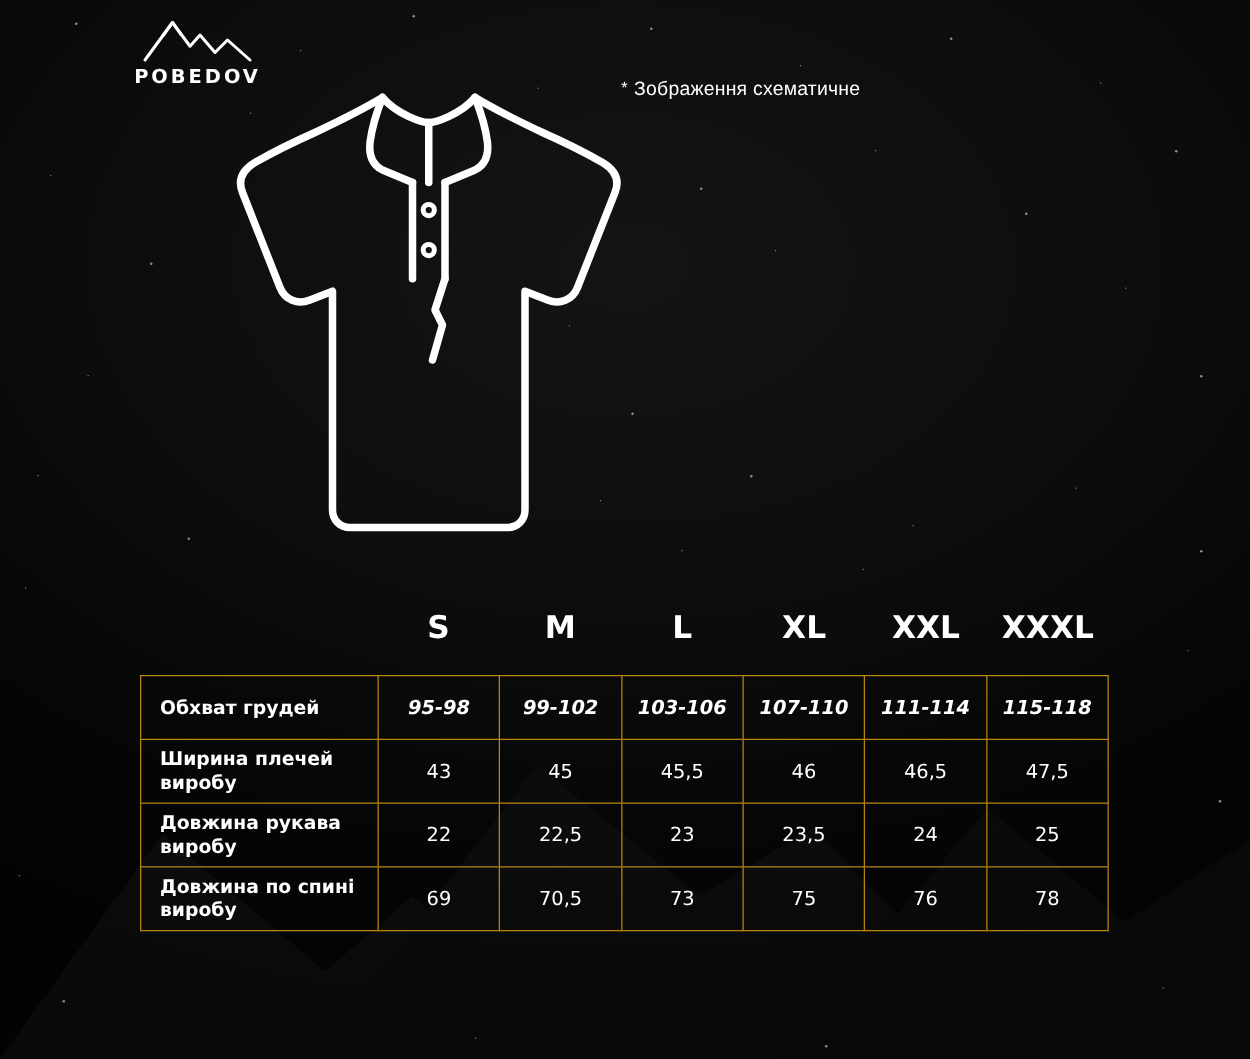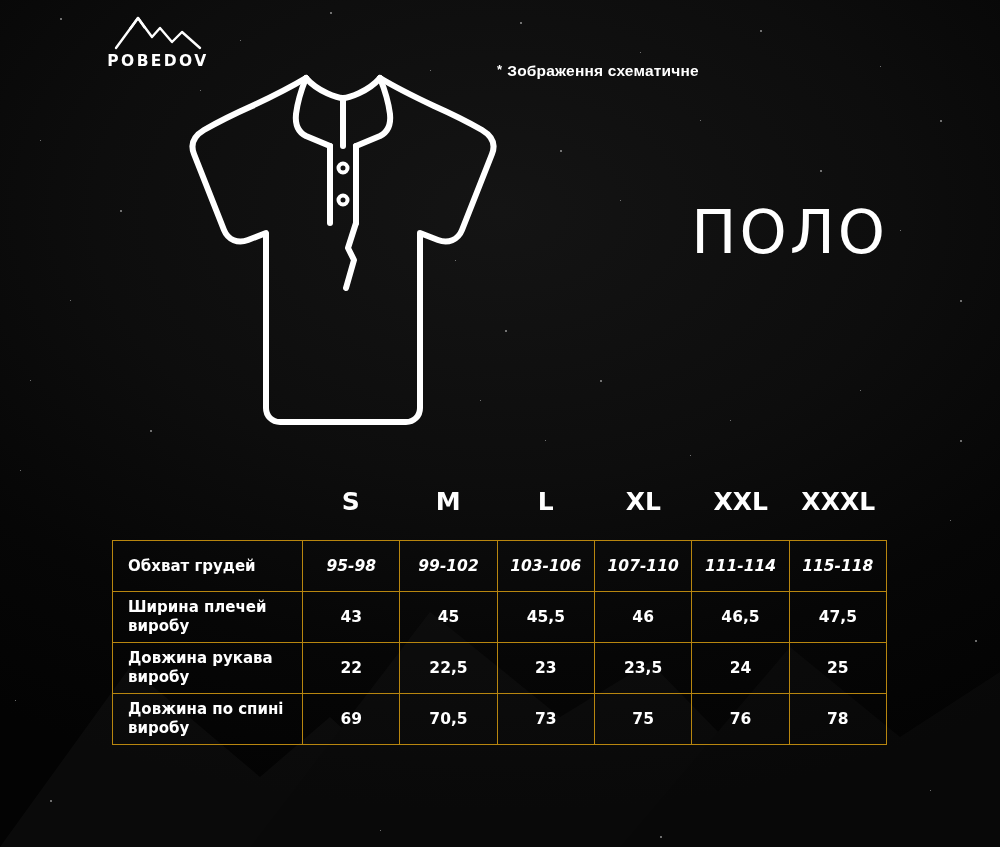--- a/index.html
+++ b/index.html
@@ -62,21 +62,21 @@
   
   .notes {
     position: absolute;
     left: 497px;
     top: 58px;
     color: #ffffff;
   }
   .note {
     font-size: 15.5px;
     line-height: 24px;
-    font-weight: 700;
+    font-weight: 400;
     letter-spacing: 0.2px;
     white-space: nowrap;
   }
   .note .star { margin-right: 5px; font-size: 13px; vertical-align: 2px; }
 
   
   .title-main {
     position: absolute;
     right: 112px;
     top: 202px;
@@ -145,21 +145,21 @@
   }
   table.sizes td.rowlabel {
     width: 190px;
     text-align: left;
     padding-left: 15px;
     font-style: normal;
     font-weight: 700;
     font-size: 15px;
     line-height: 19px;
   }
-  table.sizes td.plain { font-style: normal; font-weight: 700; margin-left: 12px; }
+  table.sizes td.plain { font-style: normal; font-weight: 400; margin-left: 12px; }
 </style>
 </head>
 <body>
 
 <div class="page">
 
   <svg class="mount-bg" viewBox="0 0 1000 430" preserveAspectRatio="none">
     <polygon points="0,430 130,250 260,360 330,300 470,430" fill="#2a2a2a"></polygon>
     <polygon points="250,430 430,195 560,300 650,245 830,430" fill="#242424"></polygon>
     <polygon points="620,430 790,230 900,320 1000,255 1000,430" fill="#1f1f1f"></polygon>
@@ -255,21 +255,20 @@
       <path d="M152 98 L152 175"></path>
       <path d="M178 98 L178 175"></path>
       <path d="M165 50 L165 98"></path>
 
       <path d="M178 175 L170 200 L176 212 L168 240"></path>
     </g>
     <circle cx="165" cy="120" r="4.5" fill="none" stroke="#ffffff" stroke-width="4"></circle>
     <circle cx="165" cy="152" r="4.5" fill="none" stroke="#ffffff" stroke-width="4"></circle>
   </svg>
 
-  <div class="title-main">ПОЛО</div>
 
   <div class="size-head">
     <div class="hcell-label"></div>
     <div class="hcell">S</div>
     <div class="hcell">M</div>
     <div class="hcell">L</div>
     <div class="hcell">XL</div>
     <div class="hcell">XXL</div>
     <div class="hcell">XXXL</div>
   </div>

